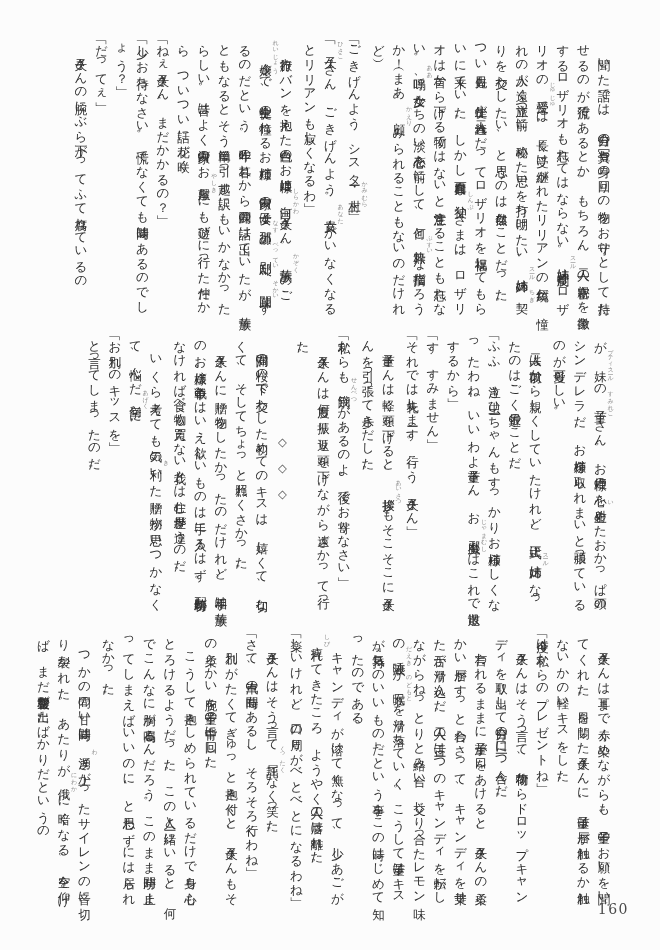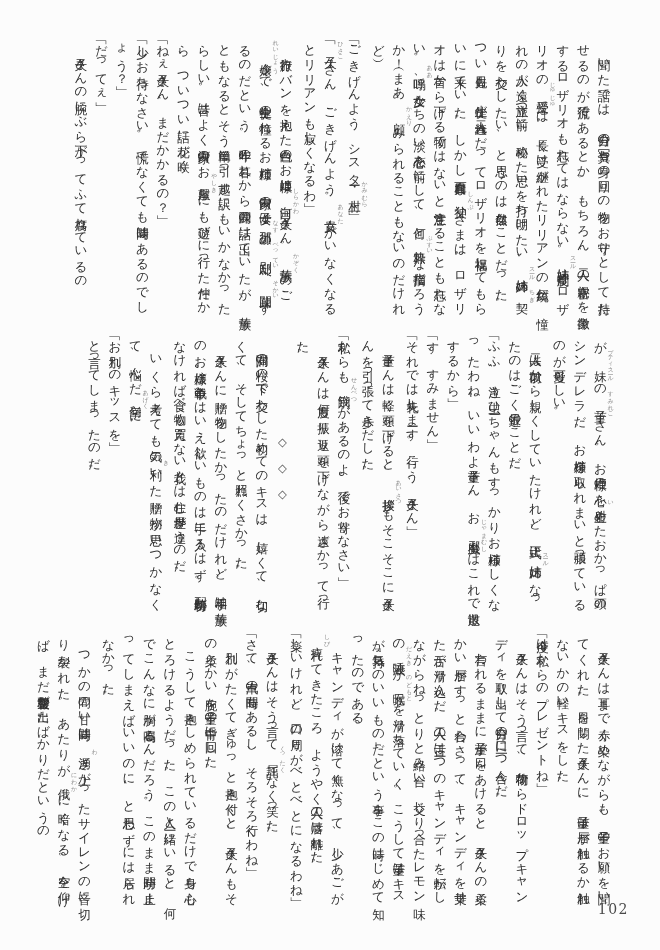--- a/index.html
+++ b/index.html
@@ -88,14 +88,14 @@
       <p>　久子さんはそう言って、荷物からドロップキャンディを取り出して自分の口に一つ含んだ。</p>
       <p>　言われるままに菫子が口をあけると、久子さんの柔らかい唇がすっと合わさって、キャンディを乗せた舌が滑り込んだ。二人の舌は一つのキャンディを転がしながらねっとりと絡み合い、交じり合ったレモン味の<ruby>唾液<rt>だえき</rt></ruby>が<ruby>喉元<rt>のどもと</rt></ruby>を滑り落ちていく。こうして菫子はキスが『気持ちのいいもの』だという事をこの時はじめて知ったのである。</p>
       <p>　キャンディが溶けて無くなって、少しあごが<ruby>痺<rt>しび</rt></ruby>れてきたころ、ようやく二人の唇は離れた。</p>
       <p>「楽しいけれど、口の周りがべとべとになるわね」</p>
       <p>　久子さんはそう言って<ruby>屈託<rt>くったく</rt></ruby>なく笑った。</p>
       <p>「さて、汽車の時間もあるし、そろそろ行くわね」</p>
       <p>　別れがたくてぎゅっと抱き付くと、久子さんもその柔らかい腕を菫子の背中に回した。</p>
       <p>　こうして抱きしめられているだけで身も心もとろけるようだった。この人と一緒にいると、何でこんなに胸が高鳴るんだろう。このまま時間が止まってしまえばいいのに、と思わずには居られなかった。</p>
       <p>　つかの間の甘い時間は、<ruby>湧<rt>わ</rt></ruby>き上がったサイレンの音に切り裂かれた。あたりが<ruby>俄<rt>にわか</rt></ruby>に暗くなる。空を仰げば、まだ空襲警報が出たばかりだというの</p>
     </div>
-  <div class="page-number">102</div>
+  <div class="page-number">160</div>
 </div>
 
 </body></html>

